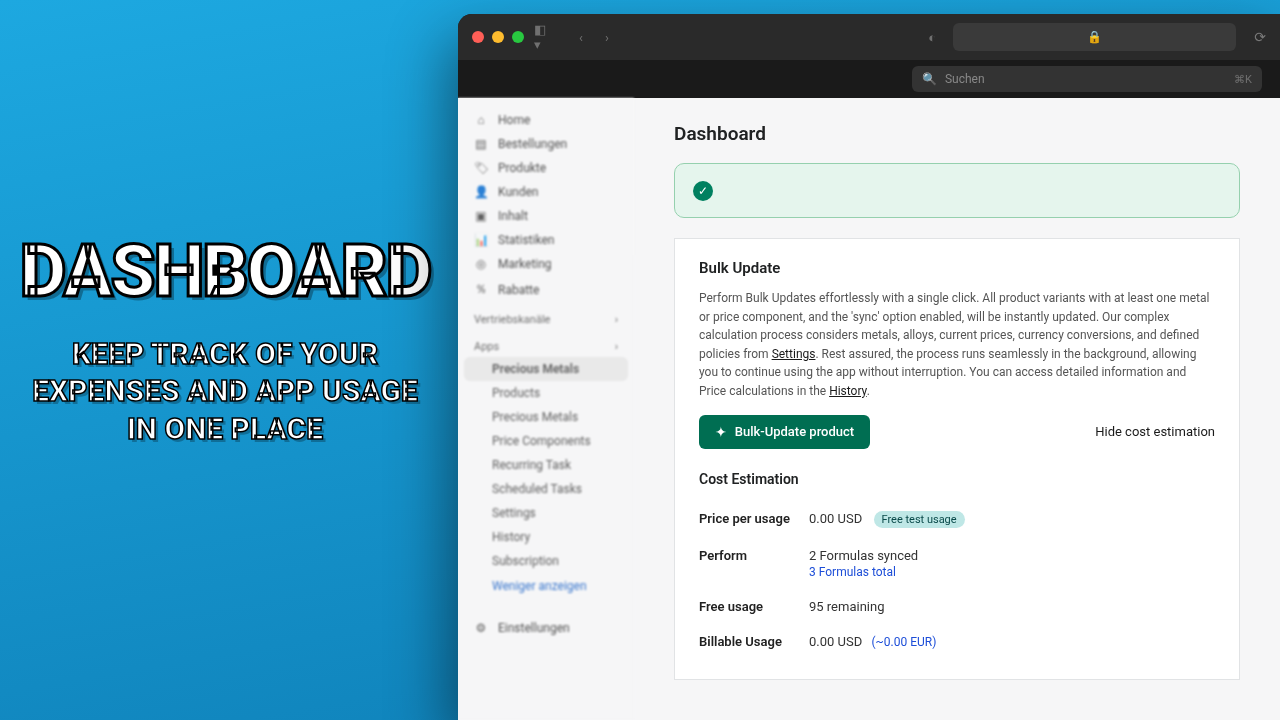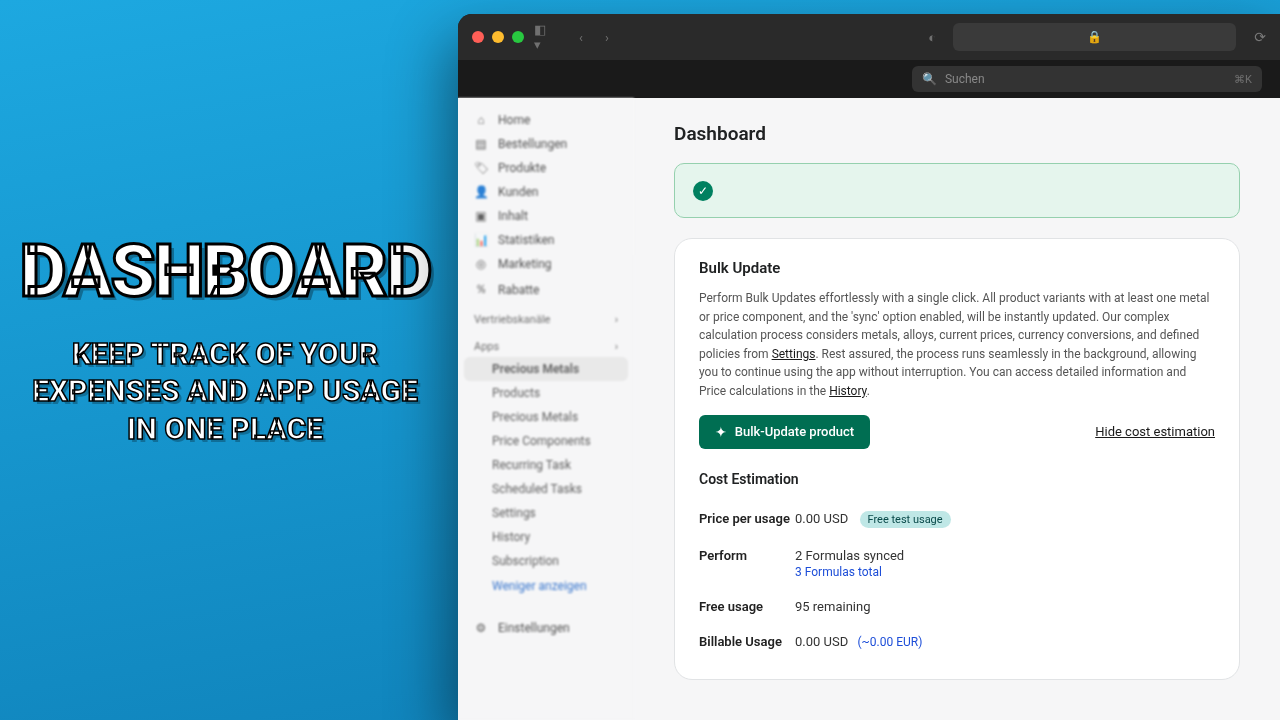--- a/index.html
+++ b/index.html
@@ -27,31 +27,31 @@
 .sub-nav{font-size:12px;color:#555;padding:5px 16px 5px 34px}
 .sub-nav.active{background:#e8e8e8;font-weight:600;border-radius:6px;margin:0 6px;padding-left:28px}
 .sub-link{color:#2c6ecb;font-size:12px;padding:6px 16px 5px 34px}
 .nav-bottom{margin-top:18px}
 .main{flex:1;padding:24px 40px;overflow-y:auto;color:#202223}
 .page-title{font-size:19px;font-weight:600;margin-bottom:18px}
 .banner{background:#e5f5ed;border:1px solid #95d0ae;border-radius:10px;padding:16px 18px;display:flex;gap:14px;margin-bottom:20px}
 .banner-ic{width:20px;height:20px;border-radius:50%;background:#008060;color:#fff;display:flex;align-items:center;justify-content:center;font-size:12px;flex-shrink:0;margin-top:1px}
 .banner-body{font-size:13px;color:#1a1a1a}
 .banner-body .sub{font-size:12px;color:#4a7a62;margin-top:3px}
-.card{background:#fff;border:1px solid #e1e3e5;border-radius:18px;padding:20px 24px}
+.card{background:#fff;border:1px solid #e1e3e5;border-radius:0;padding:20px 24px}
 .card h2{font-size:15px;font-weight:600;margin-bottom:12px}
 .descr{font-size:12px;color:#555;line-height:1.55;margin-bottom:14px}
 .descr a{color:#1a1a1a;text-decoration:underline}
 .btn-row{display:flex;align-items:center;justify-content:space-between;margin-bottom:22px}
 .btn-primary{background:#006e52;color:#fff;border:none;border-radius:6px;padding:9px 16px;font-size:13px;font-weight:500;display:flex;align-items:center;gap:8px;cursor:pointer}
 .btn-primary .sp{font-size:14px}
-.link-action{font-size:13px;color:#1a1a1a;text-decoration:underline;cursor:pointer}
+.link-action{font-size:13px;color:#1a1a1a;cursor:pointer}
 .sub-h{font-size:14px;font-weight:600;margin-bottom:14px}
 .est-row{display:flex;padding:10px 0;font-size:13px;align-items:flex-start}
-.est-label{width:96px;font-weight:600;color:#222}
+.est-label{width:110px;font-weight:600;color:#222}
 .est-val{flex:1;color:#333}
 .badge{display:inline-block;background:#bfe7e6;color:#0a4a4a;font-size:11px;padding:2px 8px;border-radius:10px;margin-left:8px}
 .meta{font-size:12px;color:#1d4ed8;margin-top:2px}
 </style>
 </head>
 <body>
 
 <div class="promo">
   <div class="promo-title">DASHBOARD</div>
   <div class="promo-sub">KEEP TRACK OF YOUR EXPENSES AND APP USAGE IN ONE PLACE</div>

